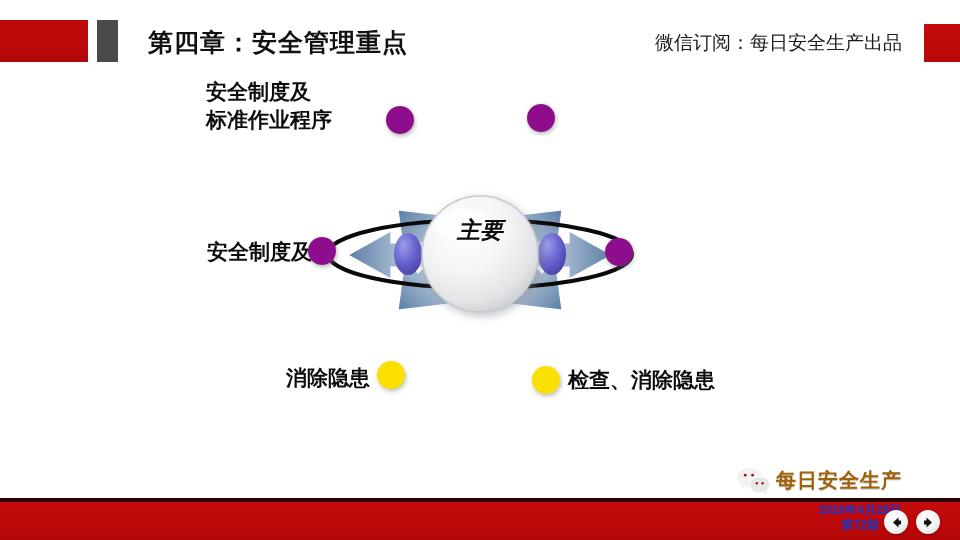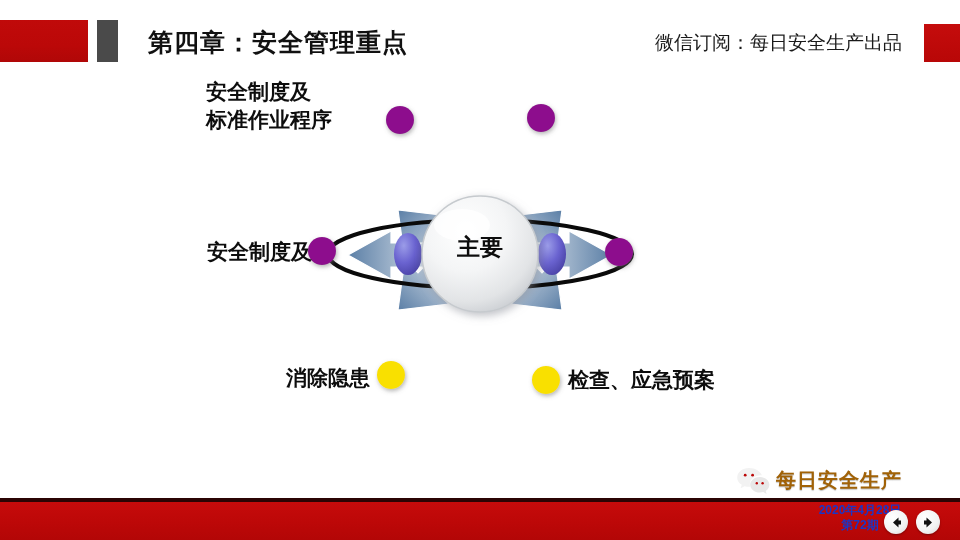--- a/index.html
+++ b/index.html
@@ -70,29 +70,30 @@
   }
   .nl-tl { right: 628px; top: 78px; text-align: left; }
   .nl-tr { left: 566px; top: 76px; text-align: left; }
   .nl-l  { right: 648px; top: 238px; text-align: right; }
   .nl-r  { left: 640px; top: 240px; text-align: left; }
   .nl-bl { right: 590px; top: 364px; text-align: right; }
   .nl-br { left: 568px; top: 366px; text-align: left; }
 
   .center-text {
     position: absolute;
-    left: 425px; top: 232px;
+    left: 425px; top: 215px;
     width: 110px;
     text-align: center;
     font-size: 23px;
     font-weight: bold;
     color: #0d0d0d;
     line-height: 31px;
     z-index: 6;
     pointer-events: none;
+    font-style: italic;
   }
 
   
   .footer-line {
     position: absolute;
     left: 0; top: 498px;
     width: 960px; height: 4px;
     background: #2b0404;
   }
   .footer-bar {
@@ -259,21 +260,21 @@
   <div class="node-label nl-l">
     <div>安全制度及</div>
   </div>
 
 
   <div class="node-label nl-bl">
     <div>消除隐患</div>
   </div>
 
   <div class="node-label nl-br">
-    <div>检查、应急预案</div>
+    <div>检查、消除隐患</div>
   </div>
 
   <div class="footer-line"></div>
   <div class="footer-bar"></div>
 
   <div class="wechat-brand">
     <svg width="34" height="28" viewBox="0 0 34 28">
       <path d="M13 2C6.4 2 1.2 6.2 1.2 11.4c0 3 1.8 5.7 4.6 7.4l-1.2 3.5 4-2.1c1.4.4 2.9.6 4.4.6.4 0 .8 0 1.2-.1-.3-.8-.4-1.6-.4-2.4 0-5 4.9-9 10.9-9 .4 0 .8 0 1.2.1C24.8 5.6 19.5 2 13 2z" fill="#f2f2f2"></path>
       <circle cx="9.2" cy="9.2" r="1.4" fill="#bb0808"></circle>
       <circle cx="16.6" cy="9.2" r="1.4" fill="#bb0808"></circle>

